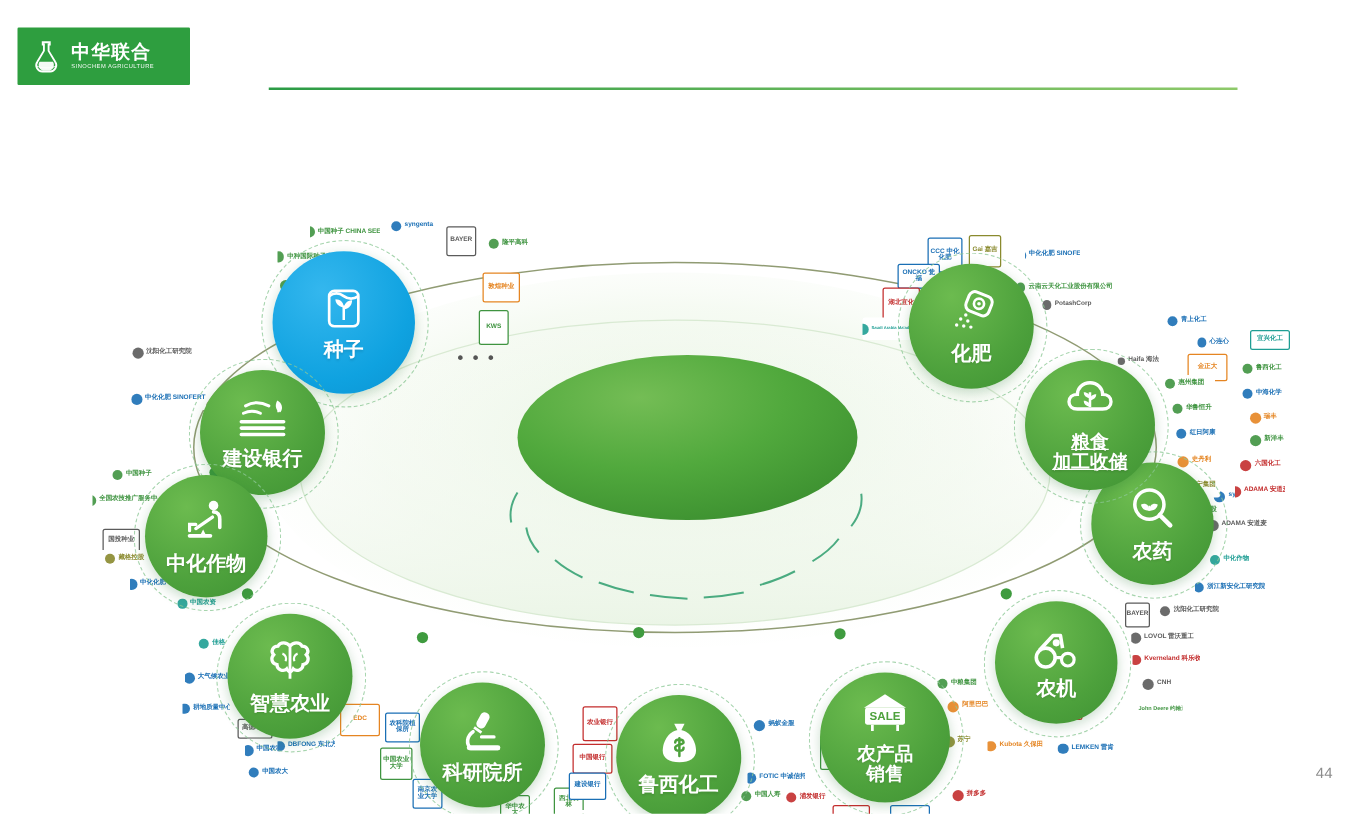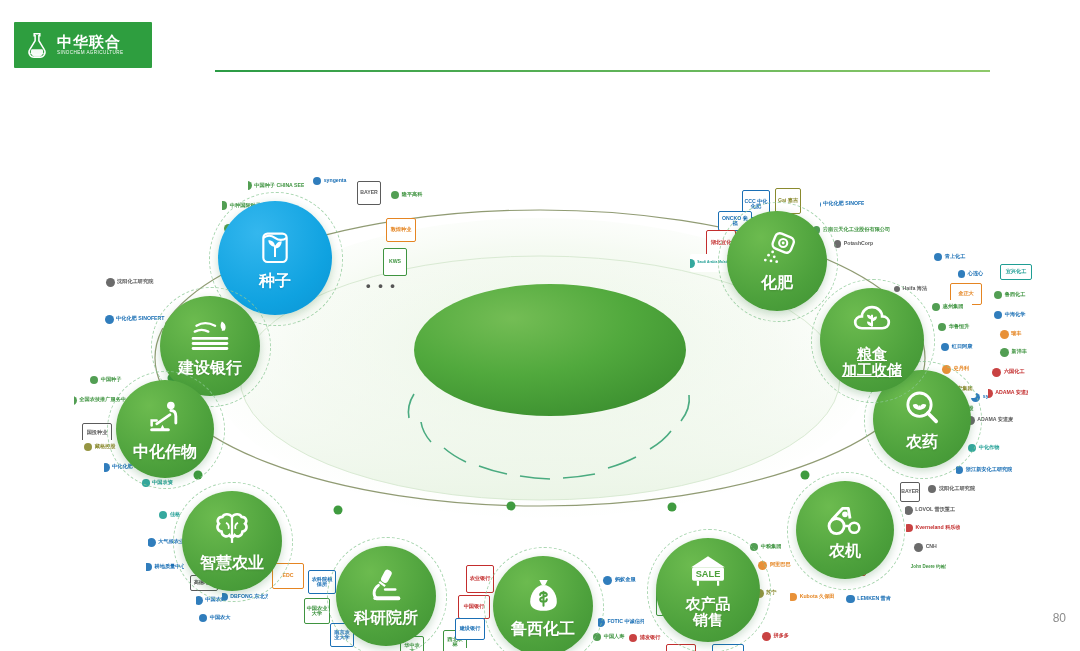--- a/index.html
+++ b/index.html
@@ -556,14 +556,14 @@
                 <circle cx="17" cy="38" r="1.7"></circle>
                 <circle cx="24" cy="39" r="1.7"></circle>
               </g>
             </svg></span>
           <span class="lbl">化肥</span>
         </div>
       </div>
 
   </div>
 
-  <div id="page-num">80</div>
+  <div id="page-num">44</div>
 </div>
 
 </body></html>

